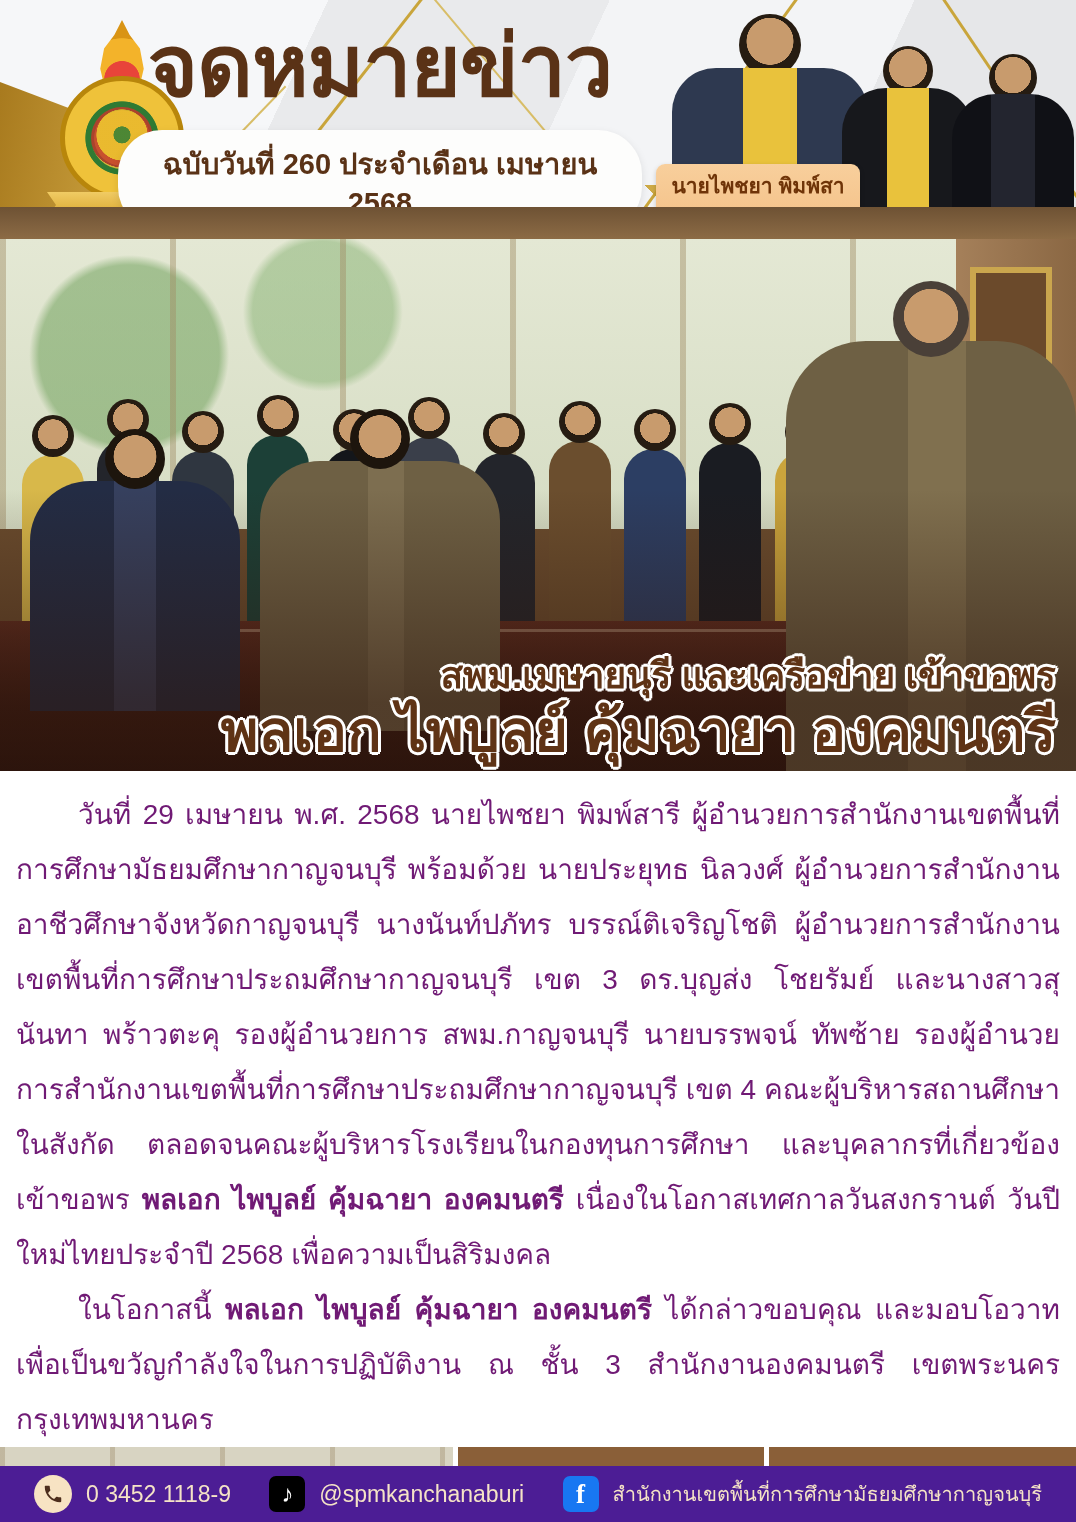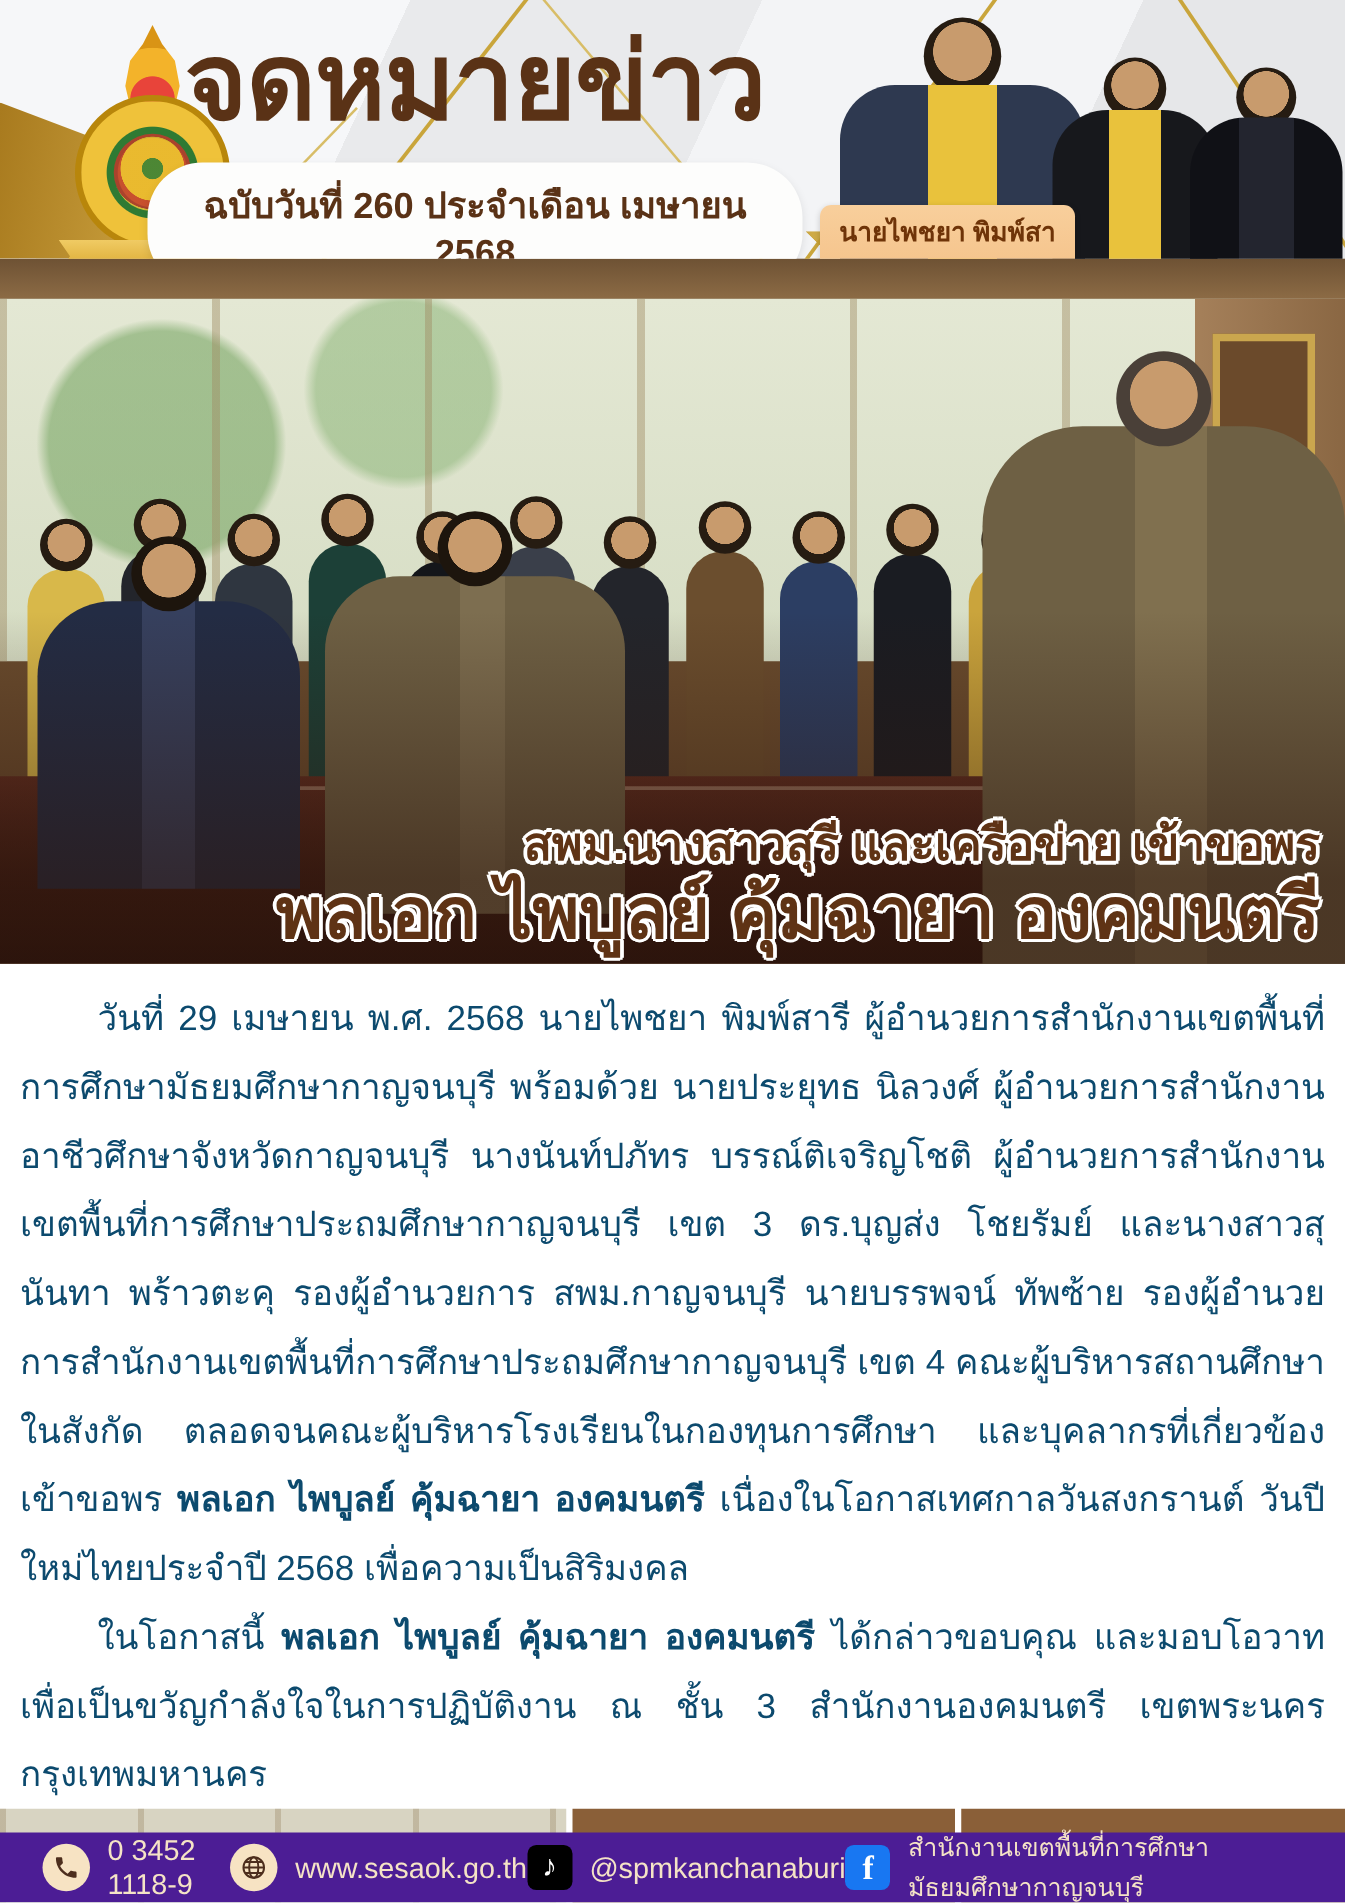--- a/index.html
+++ b/index.html
@@ -110,21 +110,21 @@
   .officer::before{content:"";position:absolute;top:-60px;left:50%;margin-left:-38px;width:76px;height:76px;
       border-radius:50%;background:radial-gradient(circle at 50% 46%,#c89b6d 0 48%,#4a4038 49%);}
   .hero .shade{position:absolute;inset:0;background:linear-gradient(180deg,transparent 50%,rgba(46,22,12,.55) 88%);}
   .hero-caption{position:absolute;right:20px;bottom:6px;text-align:right;z-index:5;}
   .hero-caption .cap1{font-size:37px;font-weight:bold;color:#5f3315;line-height:1.25;}
   .hero-caption .cap2{font-size:57px;font-weight:bold;color:#5f3315;line-height:1.15;}
   .outline-white{text-shadow:-2px -2px 0 #fff,2px -2px 0 #fff,-2px 2px 0 #fff,2px 2px 0 #fff,
       0 -3px 0 #fff,0 3px 0 #fff,-3px 0 0 #fff,3px 0 0 #fff;}
   
   .article{padding:16px 16px 0;background:#fff;}
-  .article p{margin:0;font-size:28px;line-height:55px;text-align:justify;text-indent:62px;color:#0c4a6e;}
+  .article p{margin:0;font-size:28px;line-height:55px;text-align:justify;text-indent:62px;color:#701a75;}
   .article b{font-weight:bold;}
   
   .gallery{display:grid;grid-template-columns:453px 306px 307px;grid-template-rows:168px 141px;
       gap:5px;height:314px;background:#fff;}
   .gphoto{position:relative;overflow:hidden;}
   .g-left{grid-row:1/3;background:
       repeating-linear-gradient(90deg,rgba(150,130,95,.35) 0 5px,transparent 5px 110px),
       linear-gradient(180deg,#d8d4c2 0 10%,#ccd6bd 10% 45%,#8a623a 45% 52%,#5f3c22 52%);}
   .g-left::before{content:"";position:absolute;left:0;right:0;top:45%;bottom:0;
       clip-path:polygon(22% 0,78% 0,100% 100%,0 100%);
@@ -220,21 +220,21 @@
       <span class="sil" style="--l:79%;--h:182px;--c:#d79aa8"></span>
       <span class="sil" style="--l:86%;--h:174px;--c:#30313a"></span>
       <span class="sil" style="--l:92%;--h:168px;--c:#403148"></span>
     </div>
     <div class="table"></div>
     <div class="seated seat1"></div>
     <div class="seated seat2"></div>
     <div class="officer"></div>
     <div class="shade"></div>
     <div class="hero-caption">
-      <div class="cap1 outline-white">สพม.นางสาวสุรี และเครือข่าย เข้าขอพร</div>
+      <div class="cap1 outline-white">สพม.เมษายนุรี และเครือข่าย เข้าขอพร</div>
       <div class="cap2 outline-white">พลเอก ไพบูลย์ คุ้มฉายา องคมนตรี</div>
     </div>
   </div>
 
   <div class="article">
     <p><span>วันที่ 29 เมษายน พ.ศ. 2568 นายไพชยา พิมพ์สารี ผู้อำนวยการสำนักงานเขตพื้นที่การศึกษามัธยมศึกษากาญจนบุรี พร้อมด้วย นายประยุทธ นิลวงศ์ ผู้อำนวยการสำนักงานอาชีวศึกษาจังหวัดกาญจนบุรี นางนันท์ปภัทร บรรณ์ติเจริญโชติ ผู้อำนวยการสำนักงานเขตพื้นที่การศึกษาประถมศึกษากาญจนบุรี เขต 3 ดร.บุญส่ง โชยรัมย์ และนางสาวสุนันทา พร้าวตะคุ รองผู้อำนวยการ สพม.กาญจนบุรี นายบรรพจน์ ทัพซ้าย รองผู้อำนวยการสำนักงานเขตพื้นที่การศึกษาประถมศึกษากาญจนบุรี เขต 4 คณะผู้บริหารสถานศึกษาในสังกัด ตลอดจนคณะผู้บริหารโรงเรียนในกองทุนการศึกษา และบุคลากรที่เกี่ยวข้อง เข้าขอพร </span><b>พลเอก ไพบูลย์ คุ้มฉายา องคมนตรี</b><span> เนื่องในโอกาสเทศกาลวันสงกรานต์ วันปีใหม่ไทยประจำปี 2568 เพื่อความเป็นสิริมงคล</span></p>
     <p><span>ในโอกาสนี้ </span><b>พลเอก ไพบูลย์ คุ้มฉายา องคมนตรี</b><span> ได้กล่าวขอบคุณ และมอบโอวาทเพื่อเป็นขวัญกำลังใจในการปฏิบัติงาน ณ ชั้น 3 สำนักงานองคมนตรี เขตพระนคร กรุงเทพมหานคร</span></p>
   </div>
 
   <div class="gallery">
@@ -249,30 +249,20 @@
   <div class="footer">
     <div class="f-item">
       <span class="circle-icon">
         <svg viewBox="0 0 24 24" fill="#4d2e1d">
             <path d="M6.62 10.79c1.44 2.83 3.76 5.14 6.59 6.59l2.2-2.21c.27-.27.67-.36 1.02-.24 1.12.37 2.33.57 3.57.57.55 0 1 .45 1 1V20c0 .55-.45 1-1 1-9.39 0-17-7.61-17-17 0-.55.45-1 1-1h3.5c.55 0 1 .45 1 1 0 1.25.2 2.45.57 3.57.11.35.03.74-.25 1.02l-2.2 2.2z"></path>
           </svg>
       </span>
       <span>0 3452 1118-9</span>
     </div>
     <div class="f-item">
-      <span class="circle-icon">
-        <svg viewBox="0 0 24 24" fill="none" stroke="#4d2e1d" stroke-width="1.7">
-            <circle cx="12" cy="12" r="9"></circle>
-            <ellipse cx="12" cy="12" rx="4" ry="9"></ellipse>
-            <path d="M3.4 12h17.2M4.6 7.2h14.8M4.6 16.8h14.8"></path>
-          </svg>
-      </span>
-      <span>www.sesaok.go.th</span>
-    </div>
-    <div class="f-item">
       <span class="sq-icon tiktok-sq">♪</span>
       <span>@spmkanchanaburi</span>
     </div>
     <div class="f-item f-fb">
       <span class="sq-icon fb-sq">f</span>
       <span>สำนักงานเขตพื้นที่การศึกษามัธยมศึกษากาญจนบุรี</span>
     </div>
   </div>
 
 </div>

